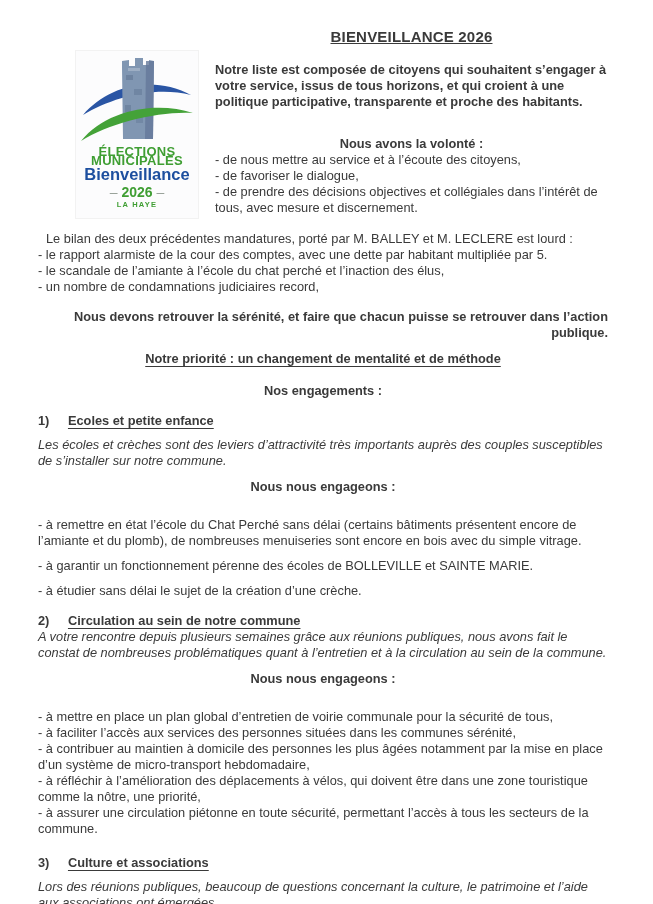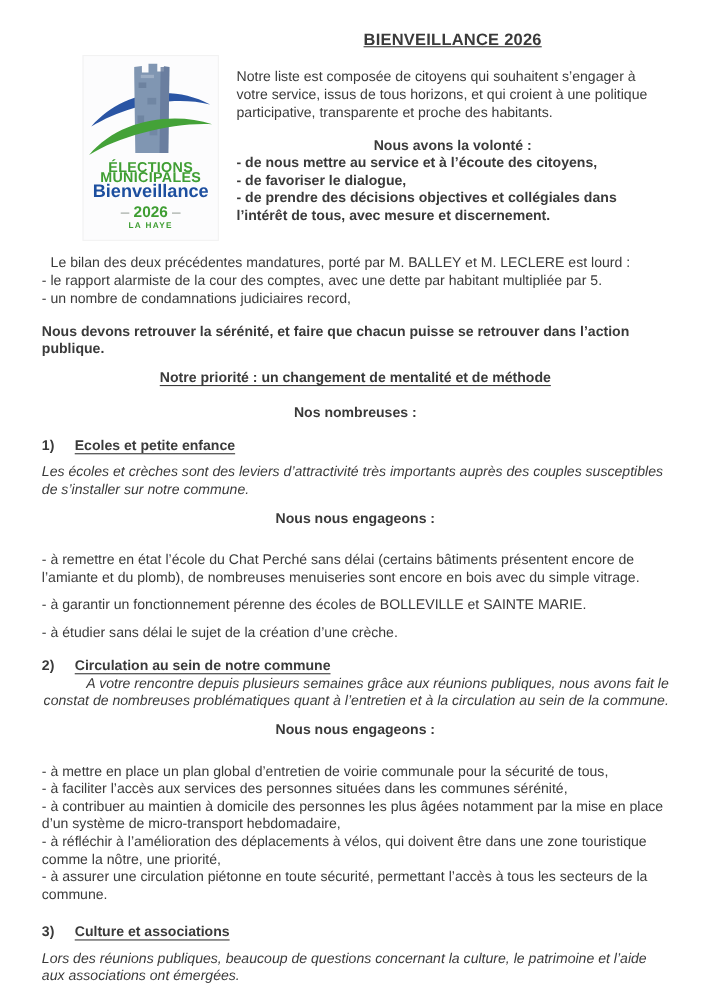--- a/index.html
+++ b/index.html
@@ -8,46 +8,46 @@
     font-family:"Liberation Sans","DejaVu Sans",sans-serif;
     font-size:12.8px;line-height:16px;color:#3a3a3a;
   }
   .doc{box-sizing:border-box;width:653px;height:904px;padding:28px 45px 0 38px;}
 
   
   .header{display:flex;}
   .header-left{box-sizing:border-box;width:177px;flex:0 0 177px;padding-left:37px;padding-top:22px;}
   .header-right{flex:1;}
   .doc-title{text-align:center;font-weight:bold;font-size:15px;line-height:18px;letter-spacing:.2px;margin-bottom:16px;text-decoration:underline;}
-  .intro-par{margin:0 0 14px 0;}
+  .intro-par{margin:0 0 26px 0;font-weight:bold;}
   .center-bold{text-align:center;font-weight:bold;}
-  .volonte-items{margin-top:0;font-weight:bold;}
+  .volonte-items{margin-top:0;}
 
   
   .logo-box{width:122px;background:#fcfcfd;border:1px solid #f2f2f2;padding:4px 0 8px 0;text-align:center;}
   .logo-box svg{display:block;margin:0 auto;}
   .logo-elections{font-size:13px;line-height:9px;font-weight:bold;color:#3f9e33;letter-spacing:.3px;}
   .logo-name{font-size:16.5px;line-height:19px;font-weight:bold;color:#1d4f9f;}
   .logo-year-line{font-size:14px;line-height:16px;font-weight:bold;color:#3f9e33;}
   .logo-year-line .dash{color:#9aa39b;font-weight:normal;}
   .logo-city{font-size:7.5px;line-height:10px;font-weight:bold;color:#3f9e33;letter-spacing:1.2px;}
 
   
   .bilan{margin-top:12px;}
   .bilan-intro{padding-left:8px;}
-  .stmt-serenite{margin-top:14px;text-align:left;font-weight:bold;}
+  .stmt-serenite{margin-top:14px;text-align:right;font-weight:bold;}
   .stmt-priorite{margin-top:10px;text-align:center;font-weight:bold;text-decoration:underline;text-underline-offset:3px;}
   .stmt-engagements{margin-top:16px;text-align:center;font-weight:bold;}
 
   .section{margin-top:14px;}
   .section.last{margin-top:18px;}
   .section-title{font-weight:bold;}
   .section-title .t{text-decoration:underline;text-underline-offset:3px;padding-left:15px;}
   .section-intro{margin-top:8px;font-style:italic;}
-  .section-intro.tight{margin-top:0;text-align:right;}
+  .section-intro.tight{margin-top:0;}
   .section-sub{margin-top:10px;text-align:center;font-weight:bold;}
   .section-list{margin-top:22px;}
   .list .item{}
   .list.spaced .item + .item{margin-top:9px;}
 </style>
 </head>
 <body>
 
 <div class="doc">
 
@@ -86,27 +86,28 @@
         <div class="item">- de favoriser le dialogue,</div>
         <div class="item">- de prendre des décisions objectives et collégiales dans l’intérêt de tous, avec mesure et discernement.</div>
       </div>
     </div>
   </div>
 
   <div class="bilan">
     <div class="bilan-intro">Le bilan des deux précédentes mandatures, porté par M. BALLEY et M. LECLERE est lourd :</div>
     <div class="list">
       <div class="item">- le rapport alarmiste de la cour des comptes, avec une dette par habitant multipliée par 5.</div>
+      <div class="item">- le scandale de l’amiante à l’école du chat perché et l’inaction des élus,</div>
       <div class="item">- un nombre de condamnations judiciaires record,</div>
     </div>
   </div>
 
   <div class="stmt-serenite">Nous devons retrouver la sérénité, et faire que chacun puisse se retrouver dans l’action publique.</div>
   <div class="stmt-priorite">Notre priorité : un changement de mentalité et de méthode</div>
-  <div class="stmt-engagements">Nos nombreuses :</div>
+  <div class="stmt-engagements">Nos engagements :</div>
 
   <div class="section">
     <div class="section-title"><span>1) </span><span class="t">Ecoles et petite enfance</span></div>
     <p class="section-intro" style="margin-bottom:0;">Les écoles et crèches sont des leviers d’attractivité très importants auprès des couples susceptibles de s’installer sur notre commune.</p>
     <div class="section-sub">Nous nous engageons :</div>
     <div class="section-list list spaced">
       <div class="item">- à remettre en état l’école du Chat Perché sans délai (certains bâtiments présentent encore de l’amiante et du plomb), de nombreuses menuiseries sont encore en bois avec du simple vitrage.</div>
       <div class="item">- à garantir un fonctionnement pérenne des écoles de BOLLEVILLE et SAINTE MARIE.</div>
       <div class="item">- à étudier sans délai le sujet de la création d’une crèche.</div>
     </div>

